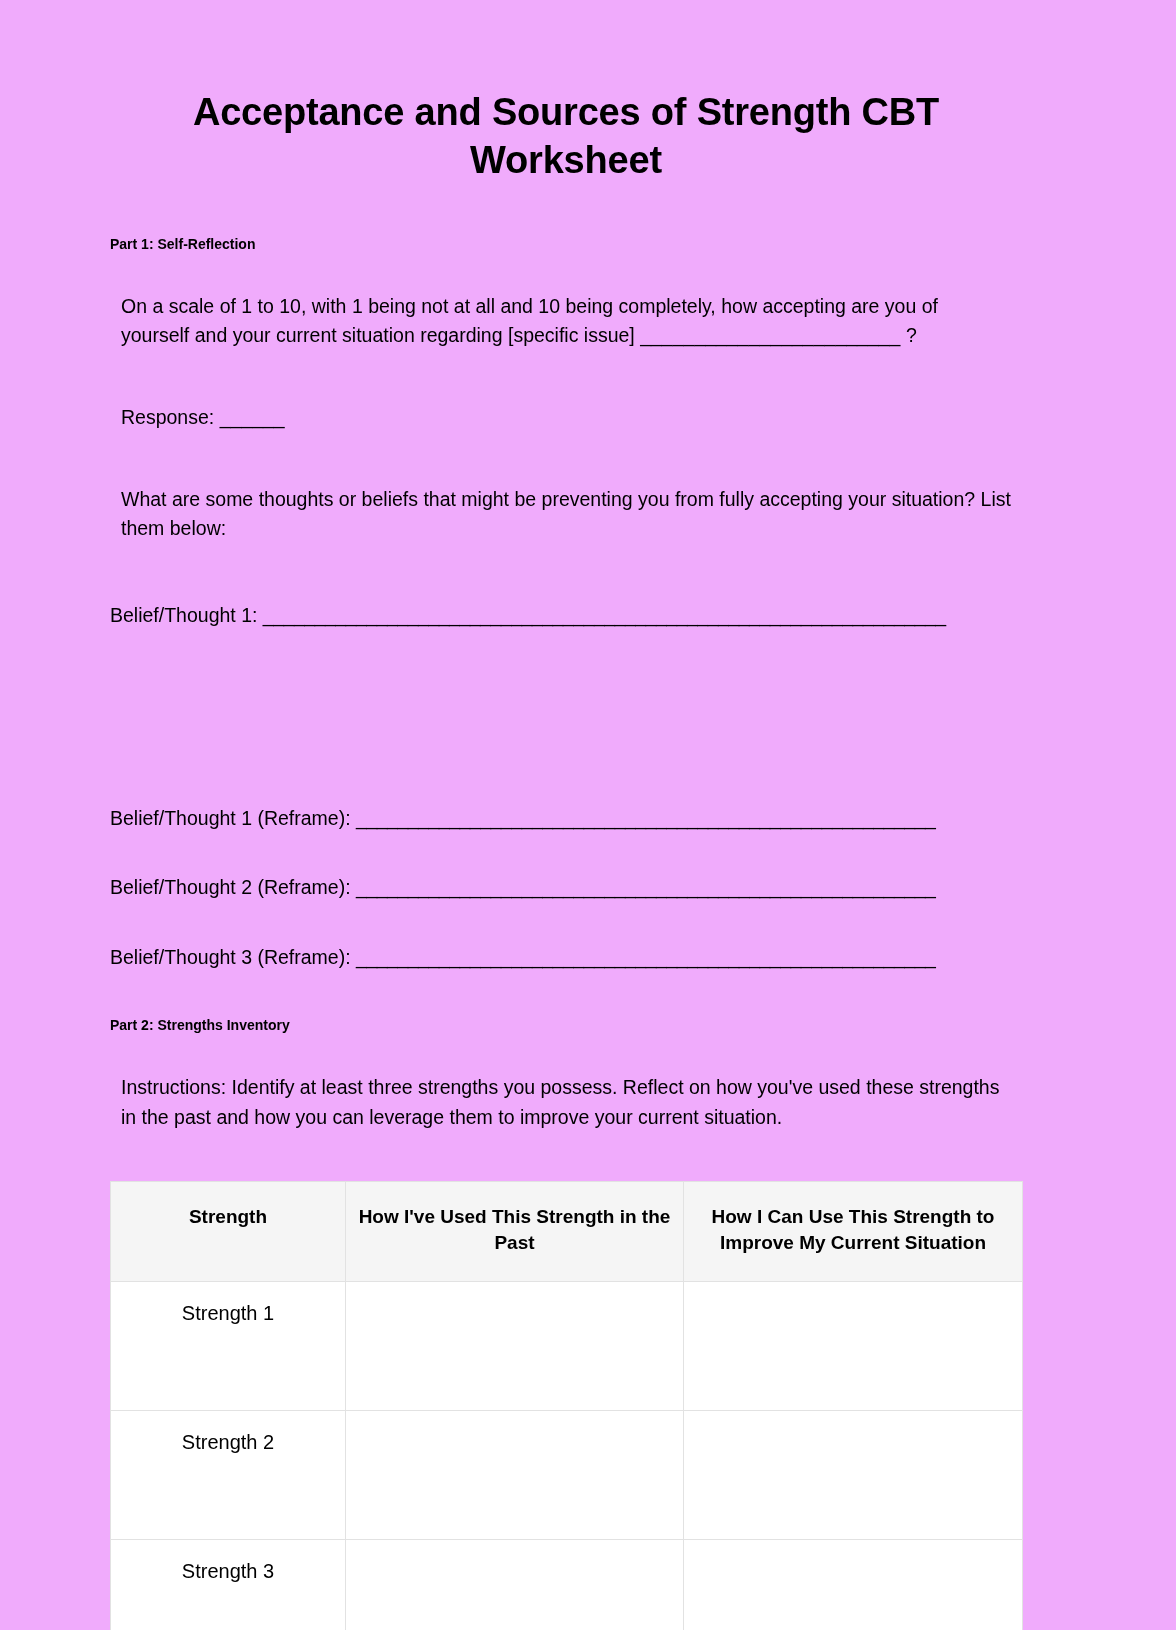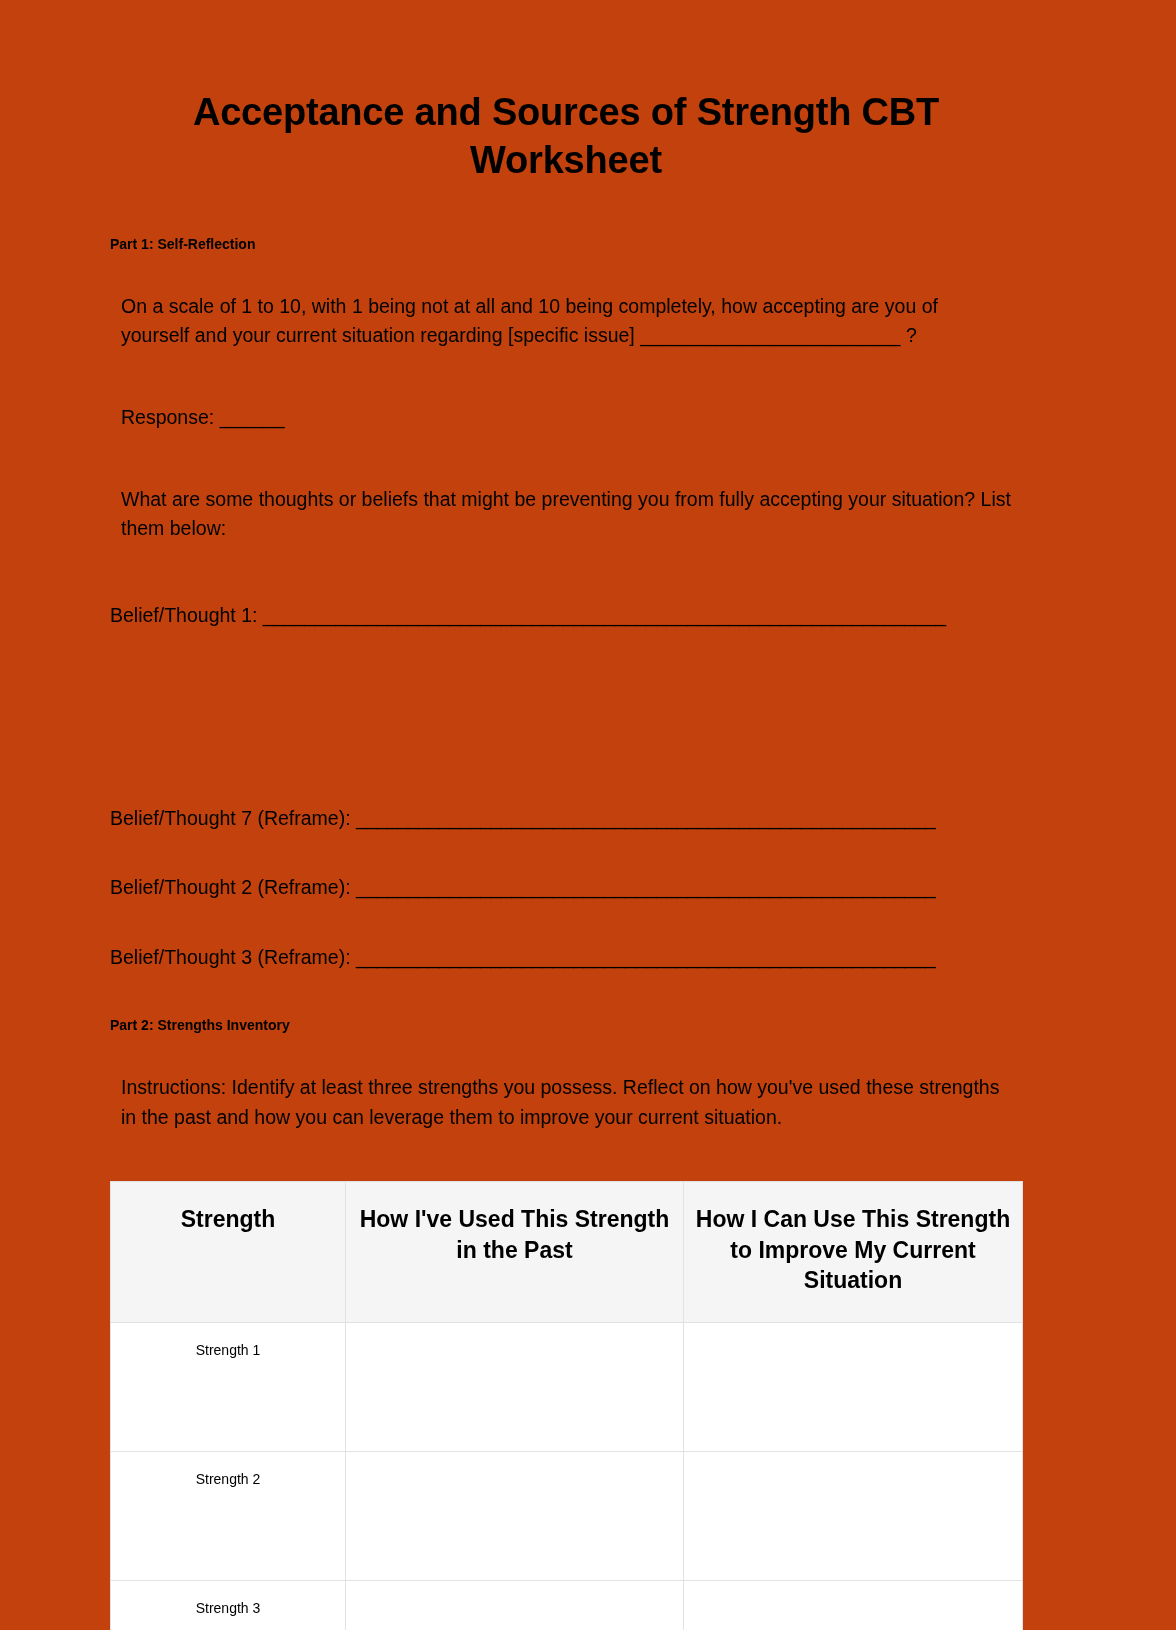--- a/index.html
+++ b/index.html
@@ -11,21 +11,21 @@
     width: 1176px;
     height: 1630px;
     font-family: "Liberation Sans", sans-serif;
     color: #000000;
     overflow: hidden;
   }
   .page {
     position: relative;
     width: 1176px;
     height: 1630px;
-    background: #c2410c;
+    background: #f0abfc;
     box-sizing: border-box;
   }
   .content {
     position: absolute;
     left: 110px;
     top: 88px;
     width: 912px;
   }
 
   h1.doc-title {
@@ -84,29 +84,29 @@
   table.strengths td {
     border: 1px solid #e2e2e2;
     vertical-align: top;
   }
   table.strengths thead th {
     background: #f5f5f5;
     font-weight: bold;
     text-align: center;
     padding: 22px 10px 26px 10px;
     line-height: 1.33;
-    font-size: 23px;
+    font-size: 19px;
   }
   table.strengths tbody td {
     background: #ffffff;
     height: 70px;
     padding: 18px 10px 40px 10px;
     text-align: center;
     line-height: 1.3;
-    font-size: 14px;
+    font-size: 20px;
   }
   table.strengths tbody td.cell-empty {
     text-align: left;
   }
   col.c1 { width: 235px; }
   col.c2 { width: 338px; }
   col.c3 { width: 339px; }
 </style>
 </head>
 <body>
@@ -140,21 +140,21 @@
 
 
     <div class="sp-40"></div>
 
 
     <div class="sp-50"></div>
 
 
     <div class="sp-44"></div>
 
-    <div class="blank-row"><span>Belief/Thought 7 (Reframe): </span><span class="rule">________________________________________________________</span></div>
+    <div class="blank-row"><span>Belief/Thought 1 (Reframe): </span><span class="rule">________________________________________________________</span></div>
 
     <div class="sp-40"></div>
 
     <div class="blank-row"><span>Belief/Thought 2 (Reframe): </span><span class="rule">________________________________________________________</span></div>
 
     <div class="sp-40"></div>
 
     <div class="blank-row"><span>Belief/Thought 3 (Reframe): </span><span class="rule">________________________________________________________</span></div>
 
     <div class="sp-44"></div>

